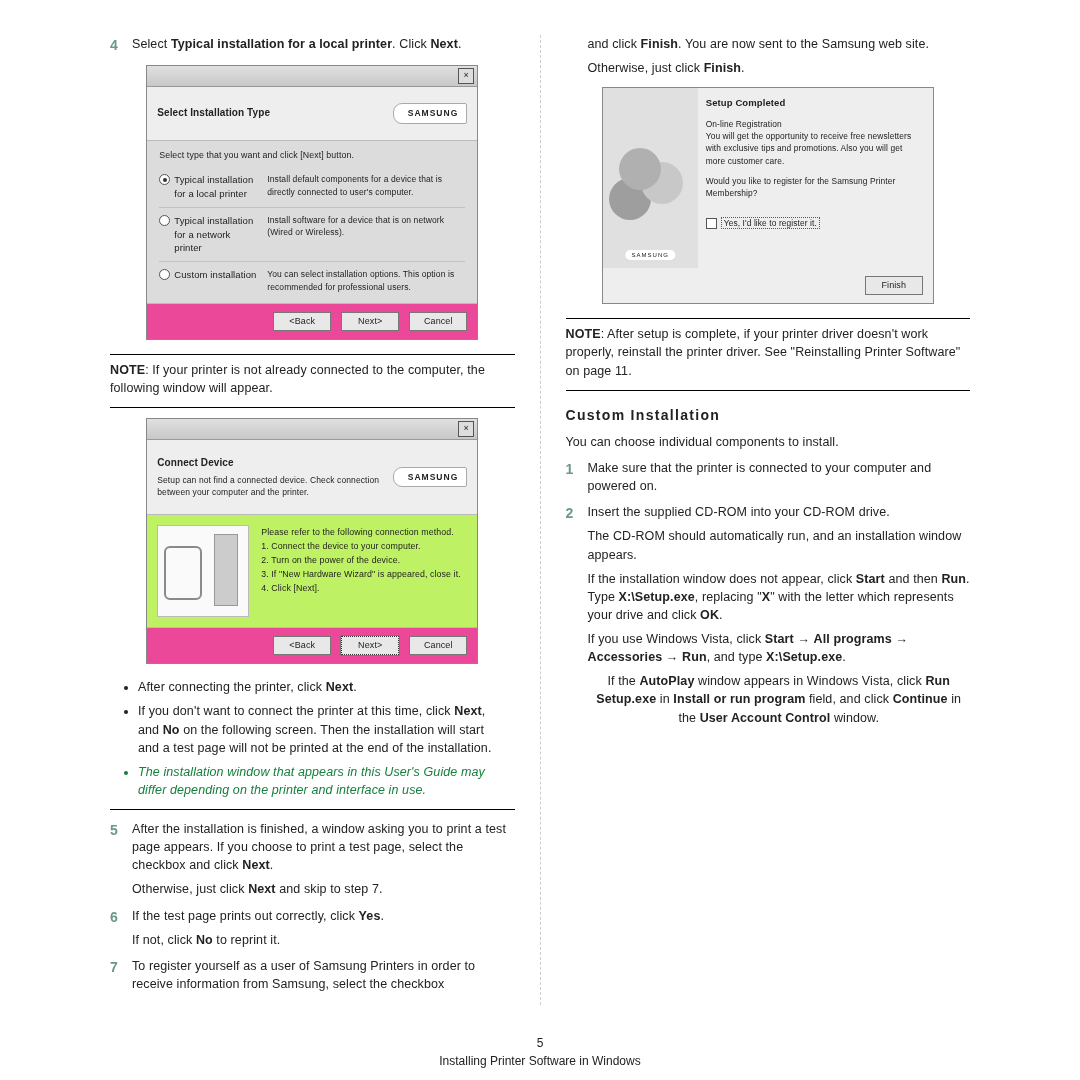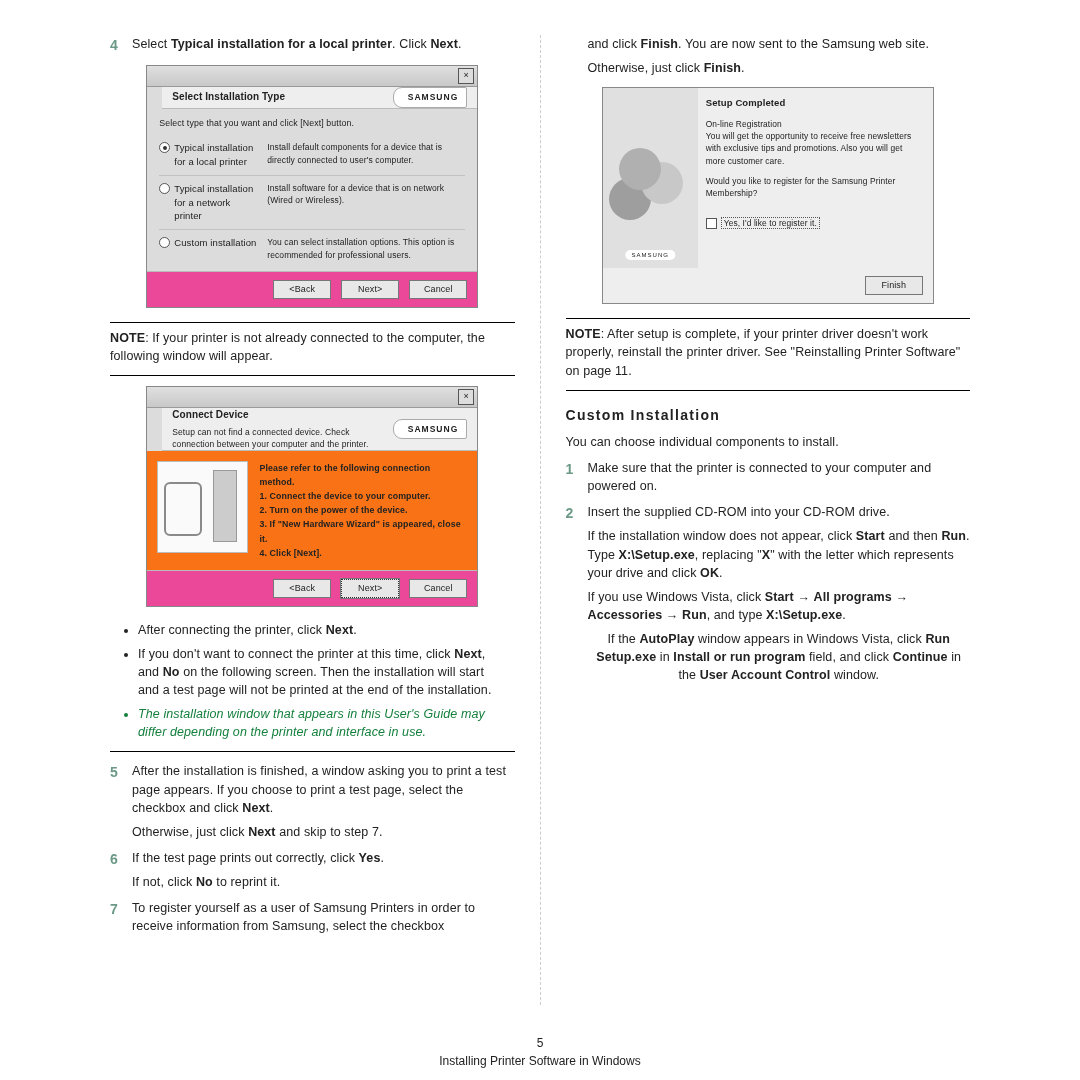--- a/index.html
+++ b/index.html
@@ -88,26 +88,25 @@
   .closebtn {
     width: 14px; height: 14px;
     border: 1px solid #555;
     background: #ddd;
     font-size: 9px;
     line-height: 12px;
     text-align: center;
   }
   .dialog .header {
     background: #eee;
-    padding: 0 10px;
+    padding: 16px 10px;
     display: flex;
     justify-content: space-between;
     align-items: center;
     border-bottom: 1px solid #bbb;
-    margin-left: 15px;
   }
   .dialog .header .title { font-weight: bold; font-size: 10px;}
   .dialog .subtitle { font-size: 8.5px; font-weight: normal; margin-top:3px;}
   .logo {
     font-size: 8.5px;
     letter-spacing: 1px;
     font-weight: bold;
     padding: 3px 8px 3px 14px;
     background: #fff;
     border-radius: 9px 2px 2px 9px;
@@ -149,21 +148,21 @@
   .btn {
     border:1px solid #777;
     background:#e8e8e8;
     padding: 2px 0;
     width:56px;
     text-align:center;
     font-size:9px;
   }
   .btn.emph { border:1px dotted #333; outline:1px solid #777;}
   
-  .cdev-body { display:flex; gap:12px; padding:10px; background:#f97316;font-weight:bold;}
+  .cdev-body { display:flex; gap:12px; padding:10px; background:#bef264;}
   .cdev-img {
     width:90px;height:90px;background:#fafafa;border:1px solid #bbb;
     position:relative;
   }
   .cdev-img::before{
     content:"";position:absolute;left:6px;top:20px;width:34px;height:50px;
     border:2px solid #8a8a8a;border-radius:6px;
   }
   .cdev-img::after{
     content:"";position:absolute;right:10px;top:8px;width:22px;height:70px;
@@ -343,20 +342,21 @@
     <div>You can choose individual components to install.</div>
 
     <div class="step" style="margin-top:8px;">
       <div class="step-num">1</div>
       <div class="step-body">Make sure that the printer is connected to your computer and powered on.</div>
     </div>
     <div class="step">
       <div class="step-num">2</div>
       <div class="step-body">
         <div>Insert the supplied CD-ROM into your CD-ROM drive.</div>
+        <div style="margin-top:6px;">The CD-ROM should automatically run, and an installation window appears.</div>
         <div style="margin-top:6px;">
           <span>If the installation window does not appear, click </span><span class="bold">Start</span><span> and then </span><span class="bold">Run</span><span>. Type </span><span class="bold">X:\Setup.exe</span><span>, replacing "</span><span class="bold">X</span><span>" with the letter which represents your drive and click </span><span class="bold">OK</span><span>.</span>
         </div>
         <div style="margin-top:6px;">
           <span>If you use Windows Vista, click </span><span class="bold">Start</span><span> → </span><span class="bold">All programs</span><span> → </span><span class="bold">Accessories</span><span> → </span><span class="bold">Run</span><span>, and type </span><span class="bold">X:\Setup.exe</span><span>.</span>
         </div>
         <div style="margin-top:6px;text-align:center;">
           <span>If the </span><span class="bold">AutoPlay</span><span> window appears in Windows Vista, click </span><span class="bold">Run Setup.exe</span><span> in </span><span class="bold">Install or run program</span><span> field, and click </span><span class="bold">Continue</span><span> in the </span><span class="bold">User Account Control</span><span> window.</span>
         </div>
       </div>

